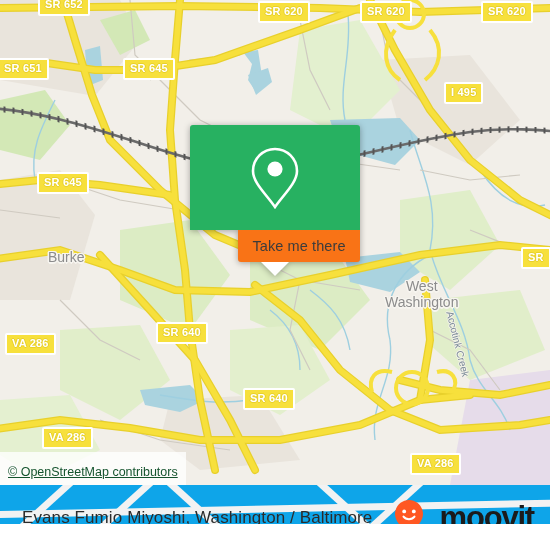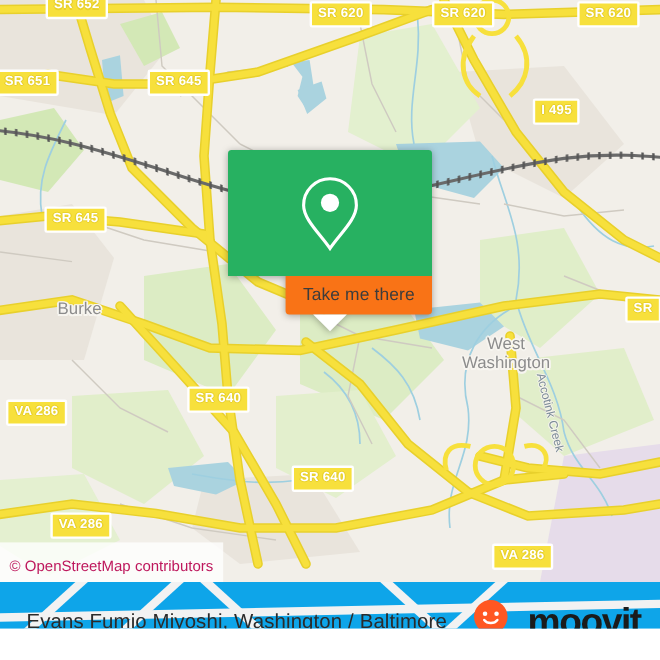--- a/index.html
+++ b/index.html
@@ -118,25 +118,26 @@
     border-right: 14px solid transparent;
     border-top: 14px solid #ffffff;
   }
 
   
   #attribution {
     position: absolute;
     left: 0;
     bottom: 0;
     background: rgba(255,255,255,0.78);
-    color: #be185d;
+    color: #14532d;
     font-size: 12.5px;
     line-height: 19px;
     padding: 11px 8px 3px 8px;
     white-space: nowrap;
+    text-decoration: underline;
   }
 
   
   #footer {
     position: absolute;
     left: 0;
     top: 485px;
     width: 550px;
     height: 65px;
     background: #0ea5e9;

